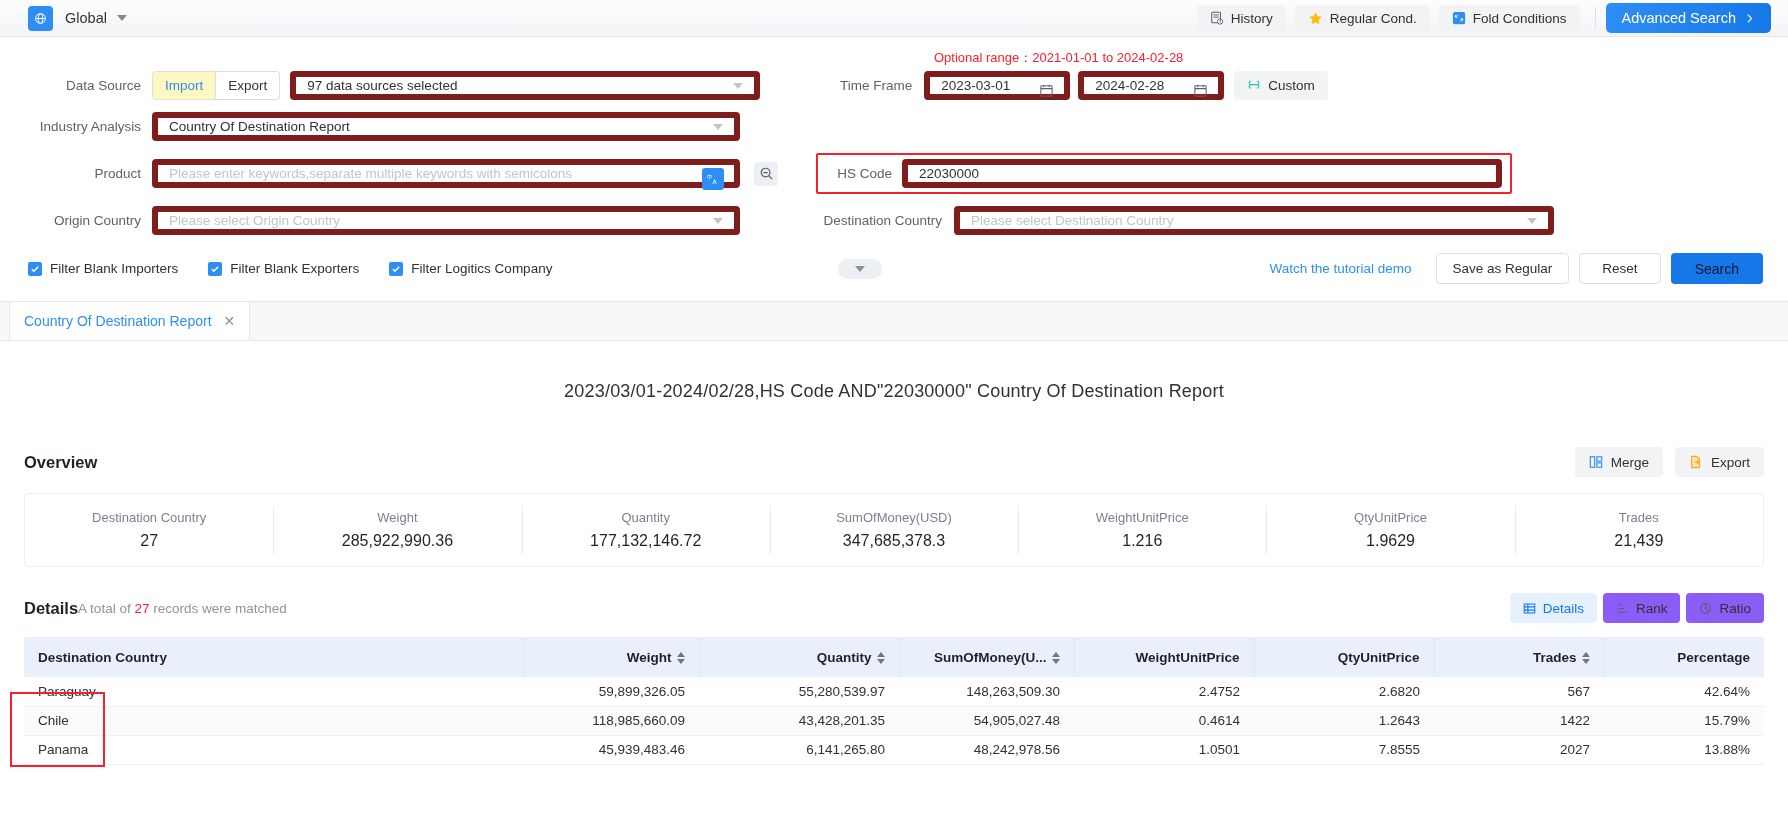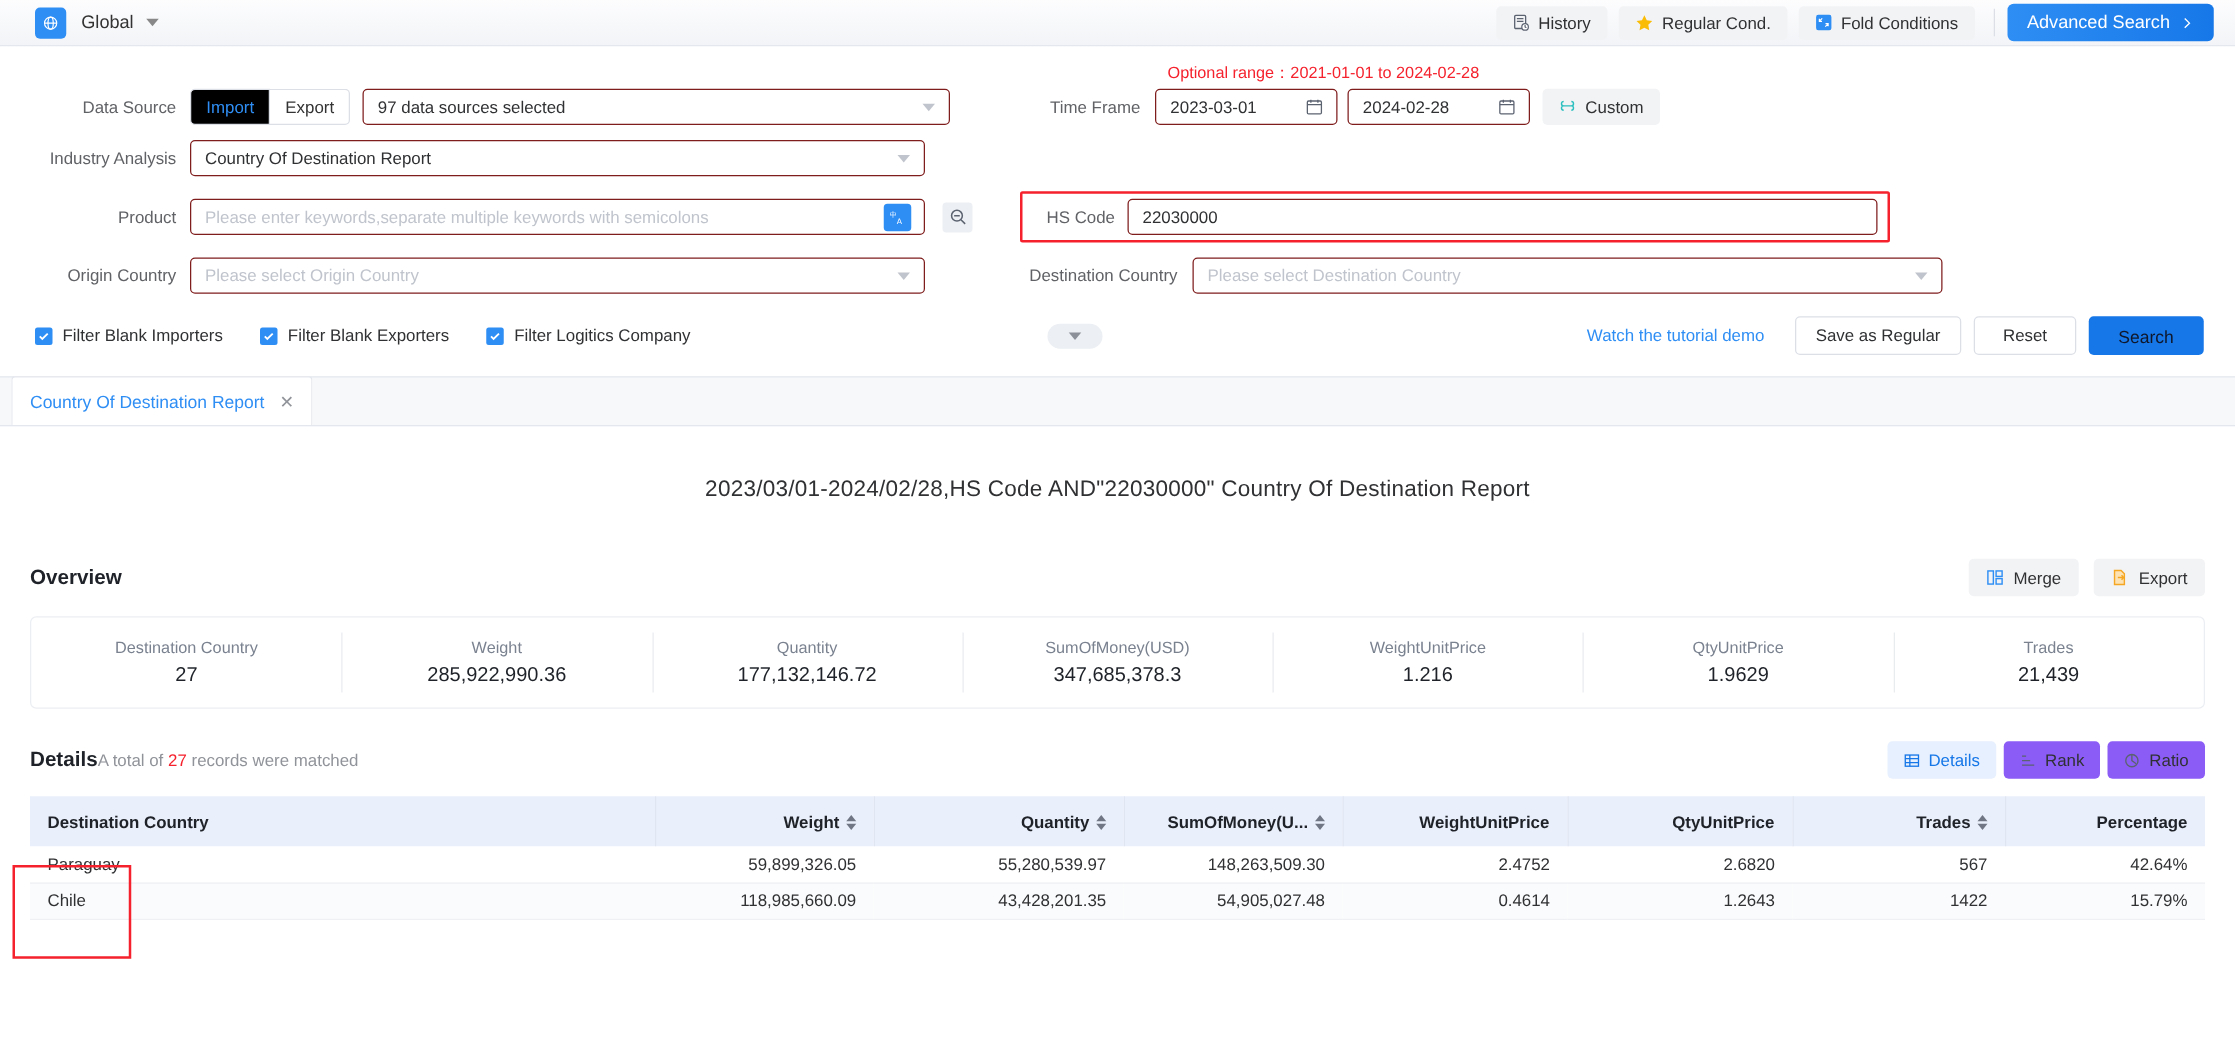--- a/index.html
+++ b/index.html
@@ -56,24 +56,24 @@
   .lbl-left { width:152px; padding-right:11px; }
 
   .seg { display:flex; height:29px; }
   .seg div {
     min-width:60px; display:flex; align-items:center; justify-content:center;
     border:1px solid #dcdfe6; font-size:13.5px; cursor:pointer; background:#fff;
     padding:0 12px;
   }
   .seg div:first-child { border-radius:4px 0 0 4px; }
   .seg div:last-child { border-radius:0 4px 4px 0; border-left:none; }
-  .seg .on { background:#000000; color:#2f8ef4; }
+  .seg .on { background:#fef9c3; color:#2f8ef4; }
 
   .inp {
-    height:29px; border:1px solid #7f1d1d; border-radius:4px; background:#fff;
+    height:29px; border:6px solid #7f1d1d; border-radius:4px; background:#fff;
     display:flex; align-items:center; padding:0 11px; font-size:13.5px;
     color:#303133; position:relative;
   }
   .inp.ph { color:#c0c4cc; }
   .chev {
     position:absolute; right:11px; top:50%; margin-top:-3px;
     width:0;height:0;border-left:5px solid transparent;
     border-right:5px solid transparent;border-top:6px solid #c0c4cc;
   }
   .inp input {
@@ -559,18 +559,28 @@
         <tr>
           <td class="first">Chile</td>
           <td>118,985,660.09</td>
           <td>43,428,201.35</td>
           <td>54,905,027.48</td>
           <td>0.4614</td>
           <td>1.2643</td>
           <td>1422</td>
           <td>15.79%</td>
         </tr>
+        <tr>
+          <td class="first">Panama</td>
+          <td>45,939,483.46</td>
+          <td>6,141,265.80</td>
+          <td>48,242,978.56</td>
+          <td>1.0501</td>
+          <td>7.8555</td>
+          <td>2027</td>
+          <td>13.88%</td>
+        </tr>
       </tbody>
     </table>
   </div>
 
   <div class="country-hl"></div>
 </div>
 
 </body></html>

